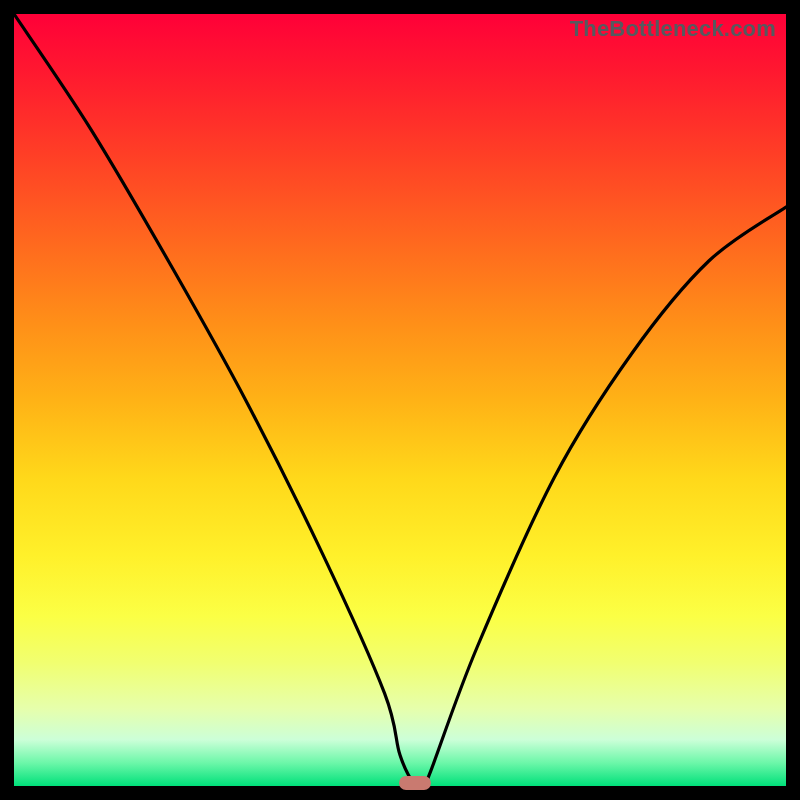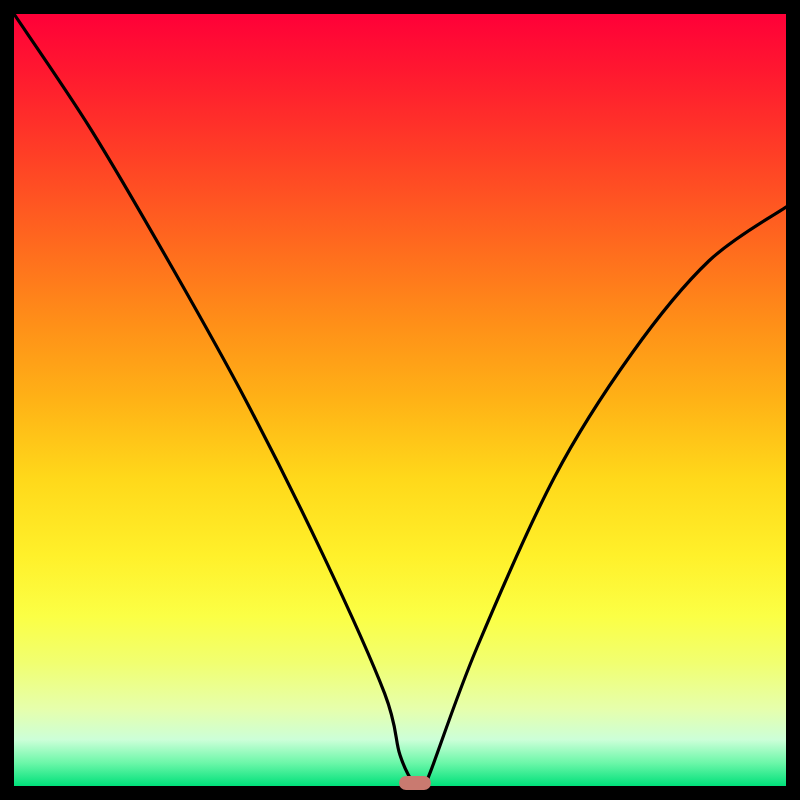--- a/index.html
+++ b/index.html
@@ -64,20 +64,21 @@
     background: #c97a70;
     border-radius: 7px;
   }
 </style>
 </head>
 <body>
 
 <div class="frame">
   <div class="plot">
 
+    <div class="watermark">TheBottleneck.com</div>
 
     <svg class="curve" viewBox="0 0 772 772" preserveAspectRatio="none">
       <path d="M 0.0 0.0 C 12.9 19.3, 51.5 74.6, 77.2 115.8 C 102.9 157.0, 128.7 202.0, 154.4 247.0 C 180.1 292.1, 205.9 337.1, 231.6 386.0 C 257.3 434.9, 285.6 491.5, 308.8 540.4 C 332.0 589.3, 357.7 645.9, 370.6 679.4 C 383.4 712.8, 380.9 725.7, 386.0 741.1 C 391.1 756.6, 397.6 766.9, 401.4 772.0 C 405.3 777.1, 406.6 774.6, 409.2 772.0 C 411.7 769.4, 407.9 779.7, 416.9 756.6 C 425.9 733.4, 442.6 681.9, 463.2 633.0 C 483.8 584.1, 514.7 512.1, 540.4 463.2 C 566.1 414.3, 591.9 375.7, 617.6 339.7 C 643.3 303.7, 669.1 271.5, 694.8 247.0 C 720.5 222.6, 759.1 202.0, 772.0 193.0"></path>
     </svg>
 
     <div class="marker" style="left: 385.44px; top: 762px;"></div>
 
   </div>
 </div>
 

